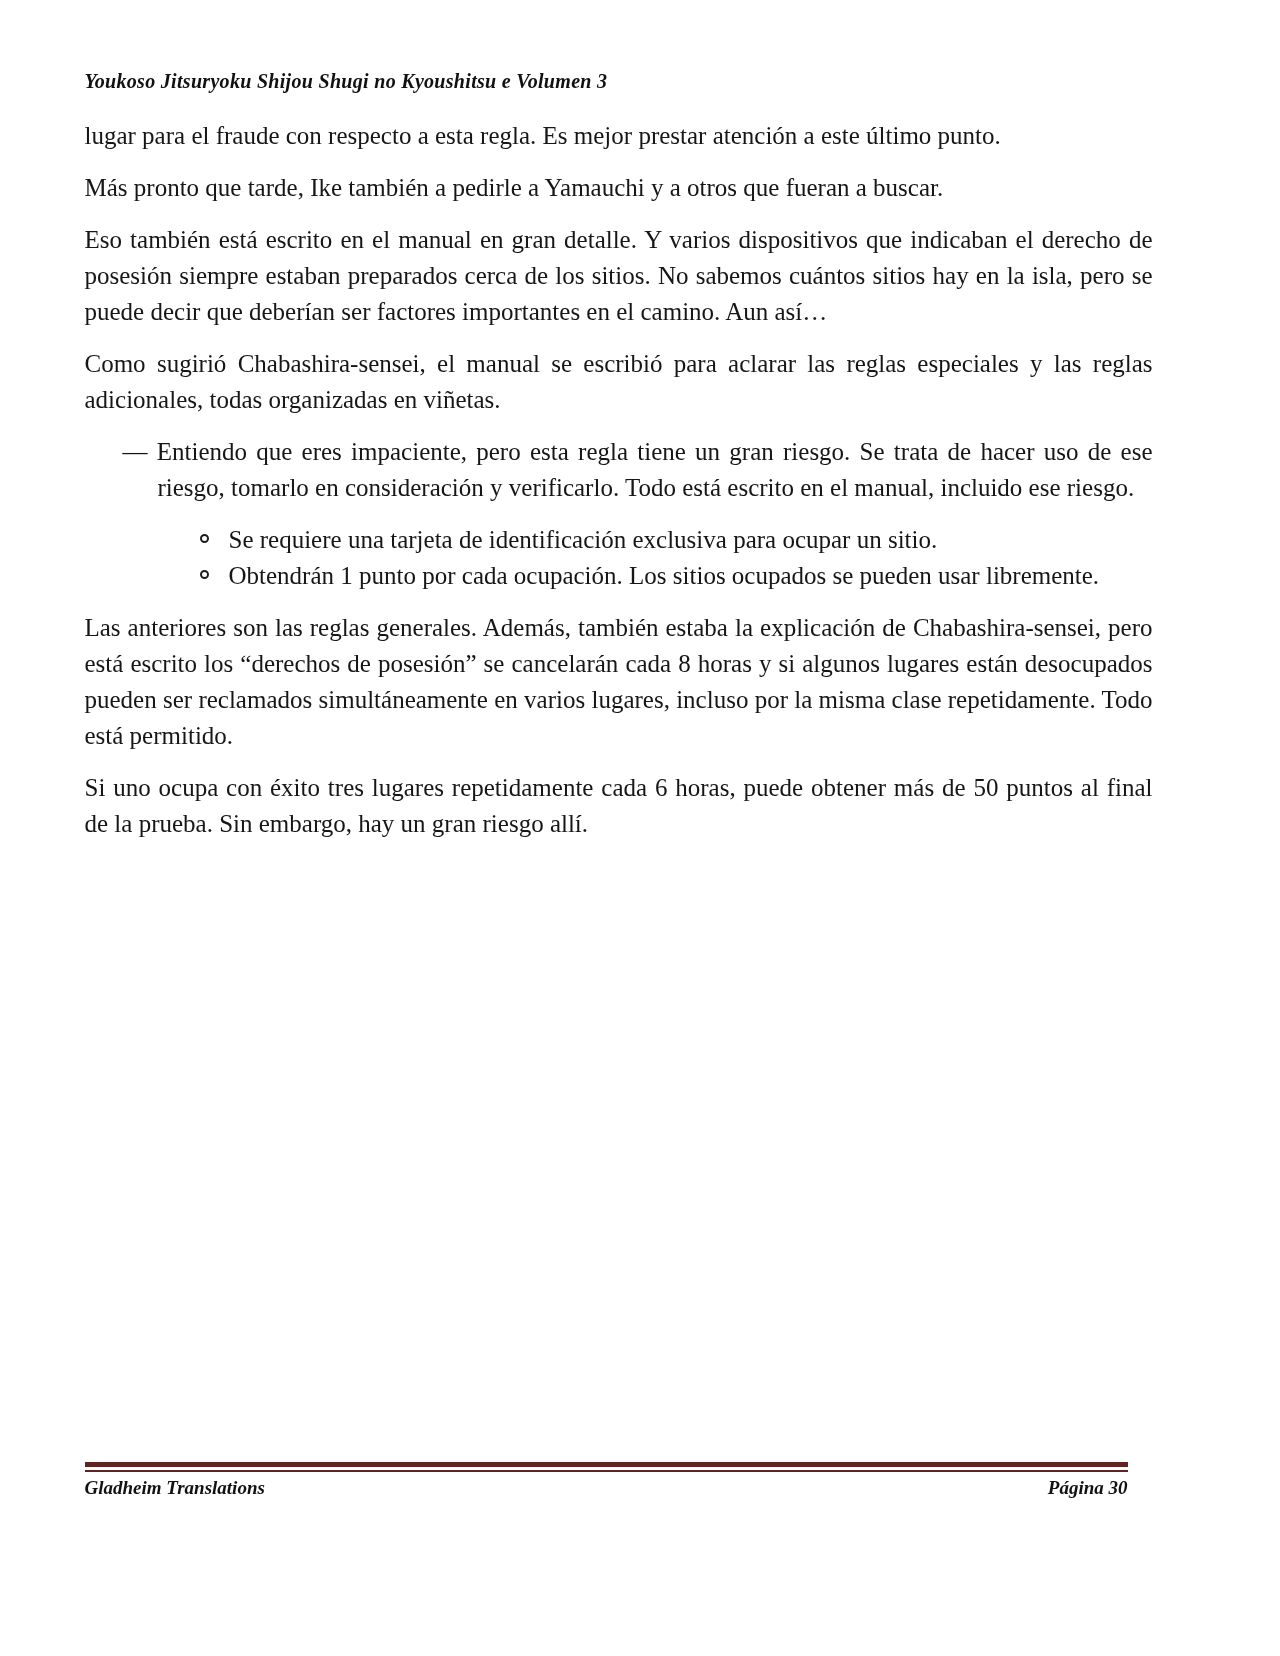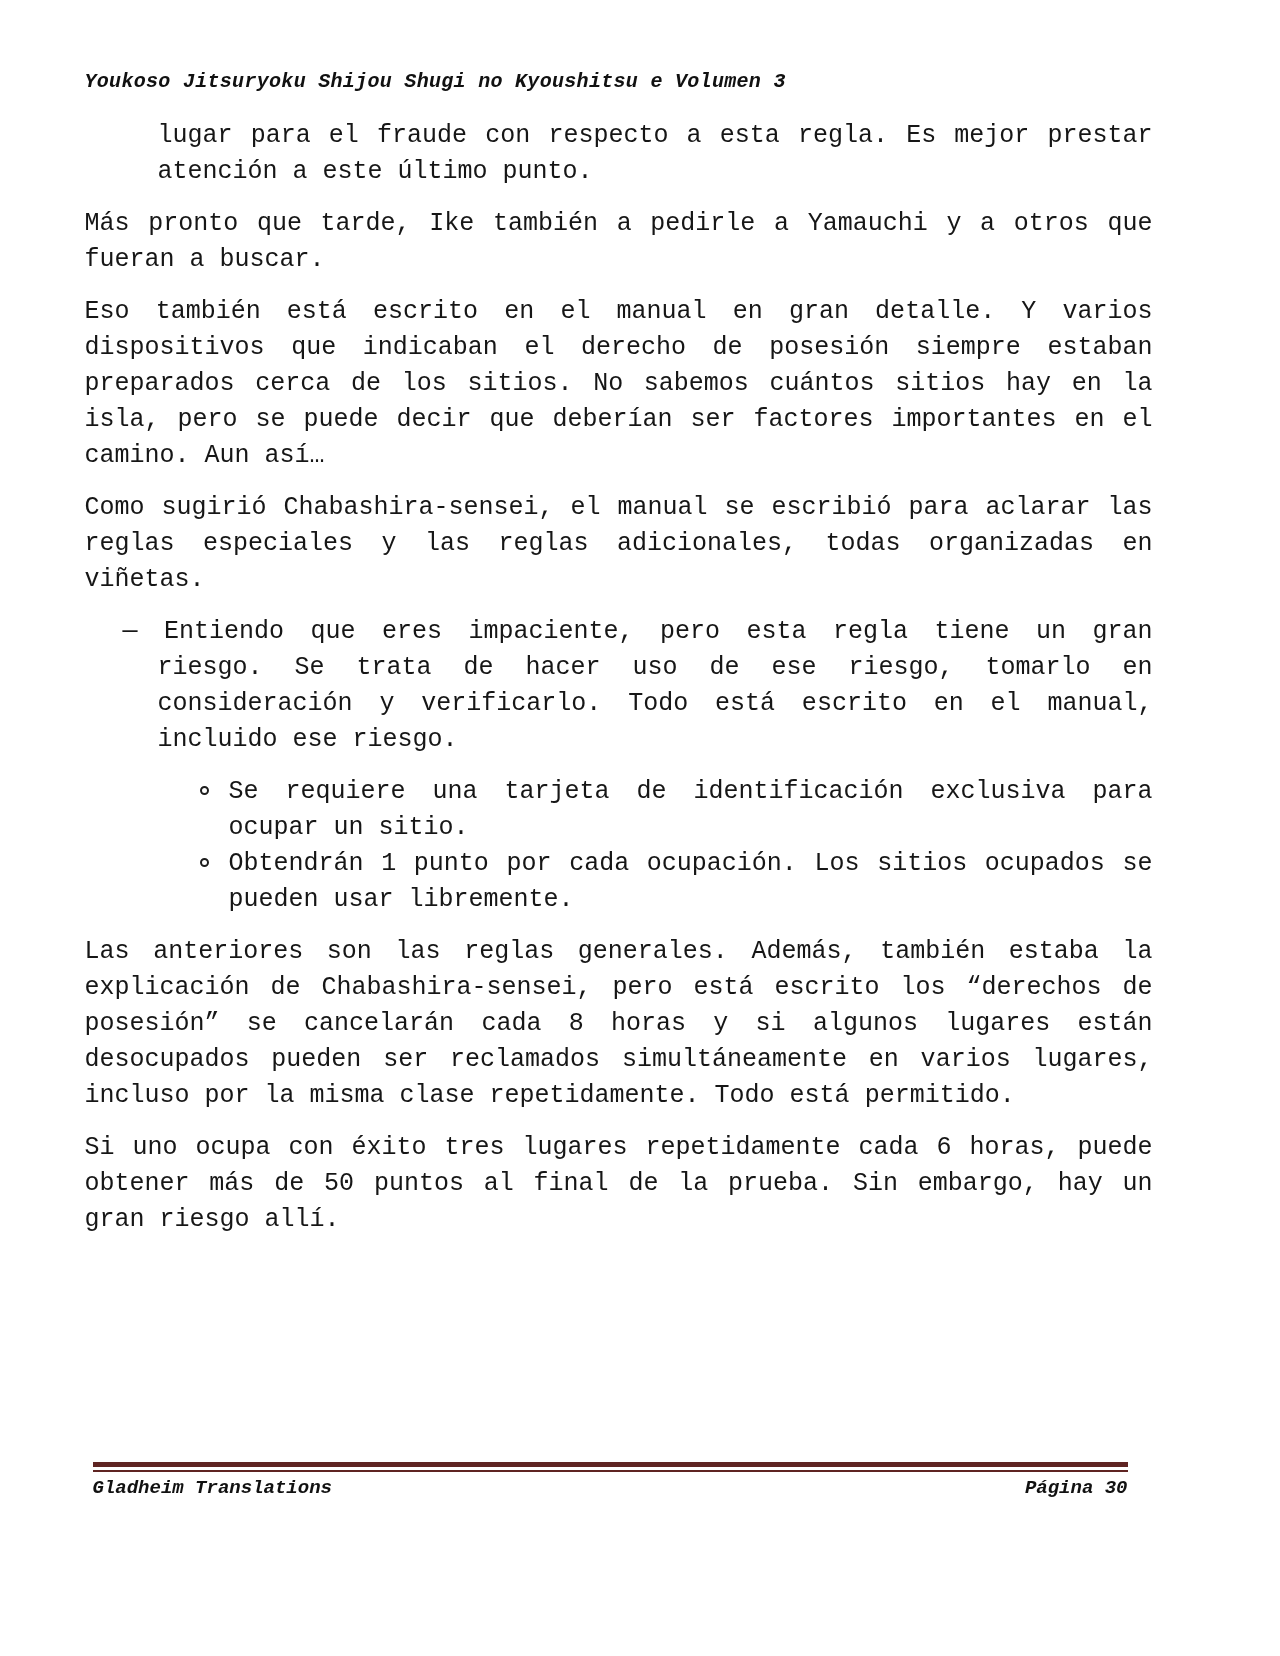--- a/index.html
+++ b/index.html
@@ -3,21 +3,21 @@
 <meta charset="utf-8">
 <title>Youkoso Jitsuryoku Volumen 3 - Página 30</title>
 <style>
   * { margin: 0; padding: 0; box-sizing: border-box; }
   html, body { background: #ffffff; }
   .page {
     position: relative;
     width: 1255px;
     height: 1656px;
     background: #ffffff;
-    font-family: Liberation Mono, monospace;
+    font-family: Liberation Serif, serif;
     color: #161616;
     overflow: hidden;
     margin: 0 auto;
   }
   .doc-header {
     position: absolute;
     top: 70px;
     left: 72px;
     right: 140px;
     font-size: 20px;
@@ -29,21 +29,21 @@
   .doc-body {
     position: absolute;
     top: 118px;
     left: 72px;
     width: 1068px;
     font-size: 25px;
     line-height: 36px;
     text-align: justify;
   }
   .para { margin-bottom: 16px; }
-  .para.indent { margin-left: 73px; }
+  .para.indent { }
   .para.dialog { padding-left: 73px; text-indent: -35px; }
   .bullet-list {
     list-style: none;
     margin: 0 0 16px 113px;
   }
   .bullet-item {
     position: relative;
     padding-left: 31px;
     text-align: justify;
   }
@@ -52,21 +52,21 @@
     left: 2px;
     top: 12px;
     width: 9px;
     height: 9px;
     border: 2px solid #1d1d1d;
     border-radius: 50%;
     display: inline-block;
   }
   .doc-footer {
     position: absolute;
-    left: 80px;
+    left: 72px;
     right: 140px;
     top: 1462px;
   }
   .footer-rule {
     height: 10px;
     border-top: 5px solid var(--rule_maroon, #5f2422);
     border-bottom: 2px solid var(--rule_maroon, #5f2422);
   }
   .footer-row {
     display: flex;

